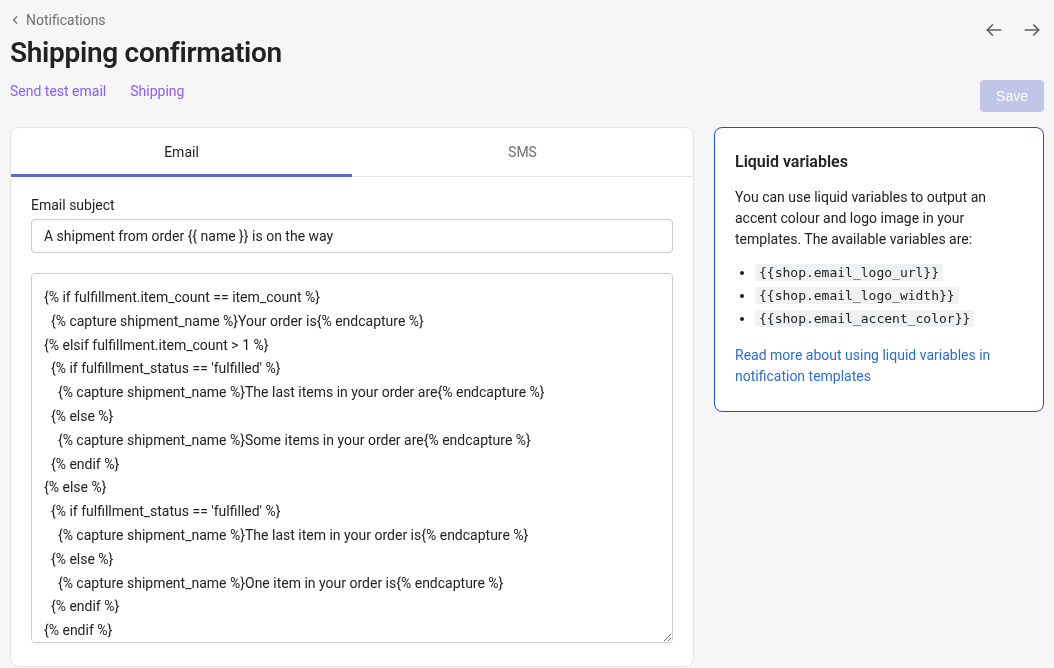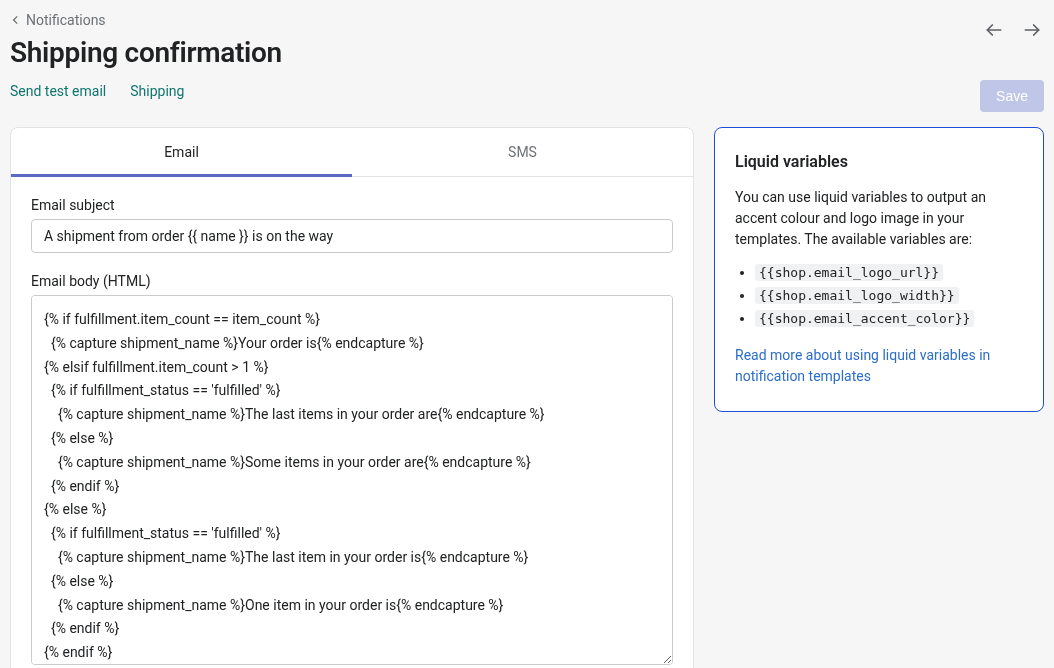--- a/index.html
+++ b/index.html
@@ -71,21 +71,21 @@
       border-radius: 4px;
       padding: 8px 16px;
       font-size: 14px;
       font-weight: 500;
       cursor: pointer;
       margin-top: 32px;
     }
     .action-links {
       display: flex;
       gap: 24px;
-      color: #0f766e;
+      color: #8b5cf6;
       margin-bottom: 28px;
     }
     .action-link {
       cursor: pointer;
       font-size: 14px;
     }
     .layout {
       display: flex;
       gap: 20px;
       align-items: flex-start;
@@ -239,21 +239,20 @@
 
   <div class="layout">
     <div class="main-card">
       <div class="tabs">
         <div class="tab active">Email</div>
         <div class="tab">SMS</div>
       </div>
       <div class="card-body">
         <div class="field-label">Email subject</div>
         <input type="text" class="text-input" value="A shipment from order {{ name }} is on the way" style="">
-        <div class="field-label">Email body (HTML)</div>
         <textarea class="code-textarea" style="">{% if fulfillment.item_count == item_count %}
   {% capture shipment_name %}Your order is{% endcapture %}
 {% elsif fulfillment.item_count &gt; 1 %}
   {% if fulfillment_status == 'fulfilled' %}
     {% capture shipment_name %}The last items in your order are{% endcapture %}
   {% else %}
     {% capture shipment_name %}Some items in your order are{% endcapture %}
   {% endif %}
 {% else %}
   {% if fulfillment_status == 'fulfilled' %}

